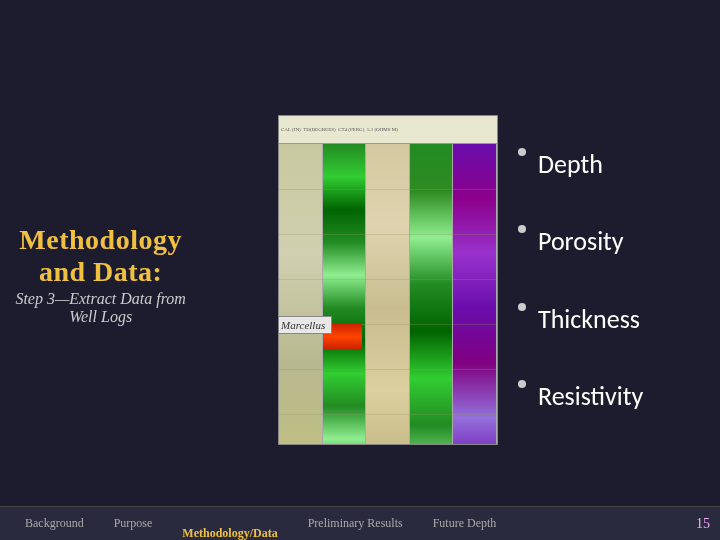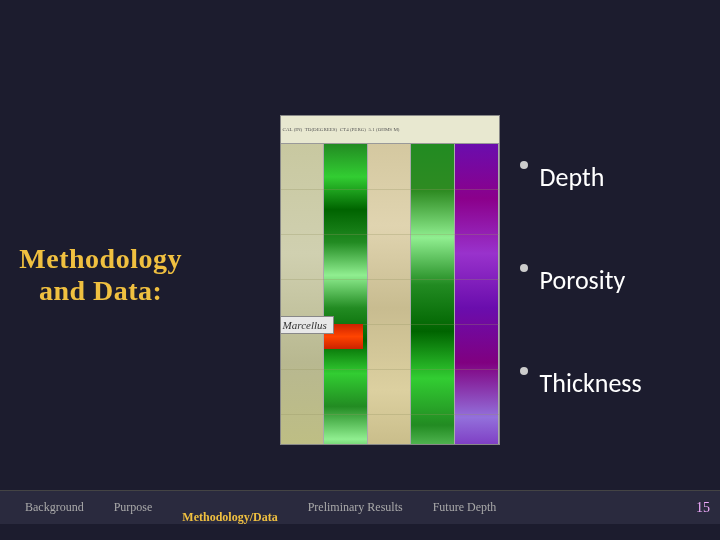--- a/index.html
+++ b/index.html
@@ -159,21 +159,21 @@
 
     .bullet-text {
       font-size: 26px;
       color: #ffffff;
       font-family: 'Calibri', 'Arial', sans-serif;
     }
 
     
     .footer-nav {
       position: absolute;
-      bottom: 16px;
+      bottom: 0;
       left: 0;
       right: 0;
       height: 34px;
       background: #2a2a3e;
       border-top: 1px solid #444;
       display: flex;
       align-items: center;
       padding: 0 10px;
     }
 
@@ -224,20 +224,21 @@
     }
   </style>
 </head>
 <body>
 
 <div class="slide-container">
   <div class="main-content">
 
     <div class="title-area">
       <div class="main-title">Methodology and Data:</div>
+      <div class="subtitle">Step 3—Extract Data from Well Logs</div>
     </div>
 
     <div class="content-area">
 
       <div class="well-log-image">
         <div class="log-header">
           <span style="font-size:5px; color:#555;">CAL (IN)&nbsp;&nbsp;TD(DEGREES)&nbsp;&nbsp;CT4 (PERG)&nbsp;&nbsp;5.1 (OHMS M)</span>
         </div>
         <div class="well-log-inner">
           <div class="log-col log-col-1"></div>
@@ -263,20 +264,24 @@
           <div class="bullet-dot"></div>
           <span class="bullet-text">Depth</span>
         </div>
         <div class="bullet-item">
           <div class="bullet-dot"></div>
           <span class="bullet-text">Porosity</span>
         </div>
         <div class="bullet-item">
           <div class="bullet-dot"></div>
           <span class="bullet-text">Thickness</span>
+        </div>
+        <div class="bullet-item">
+          <div class="bullet-dot"></div>
+          <span class="bullet-text">Resistivity</span>
         </div>
       </div>
 
     </div>
   </div>
 
   <div class="footer-nav">
     <div class="nav-items">
       <span class="nav-item">Background</span>
       <span class="nav-item">Purpose</span>

